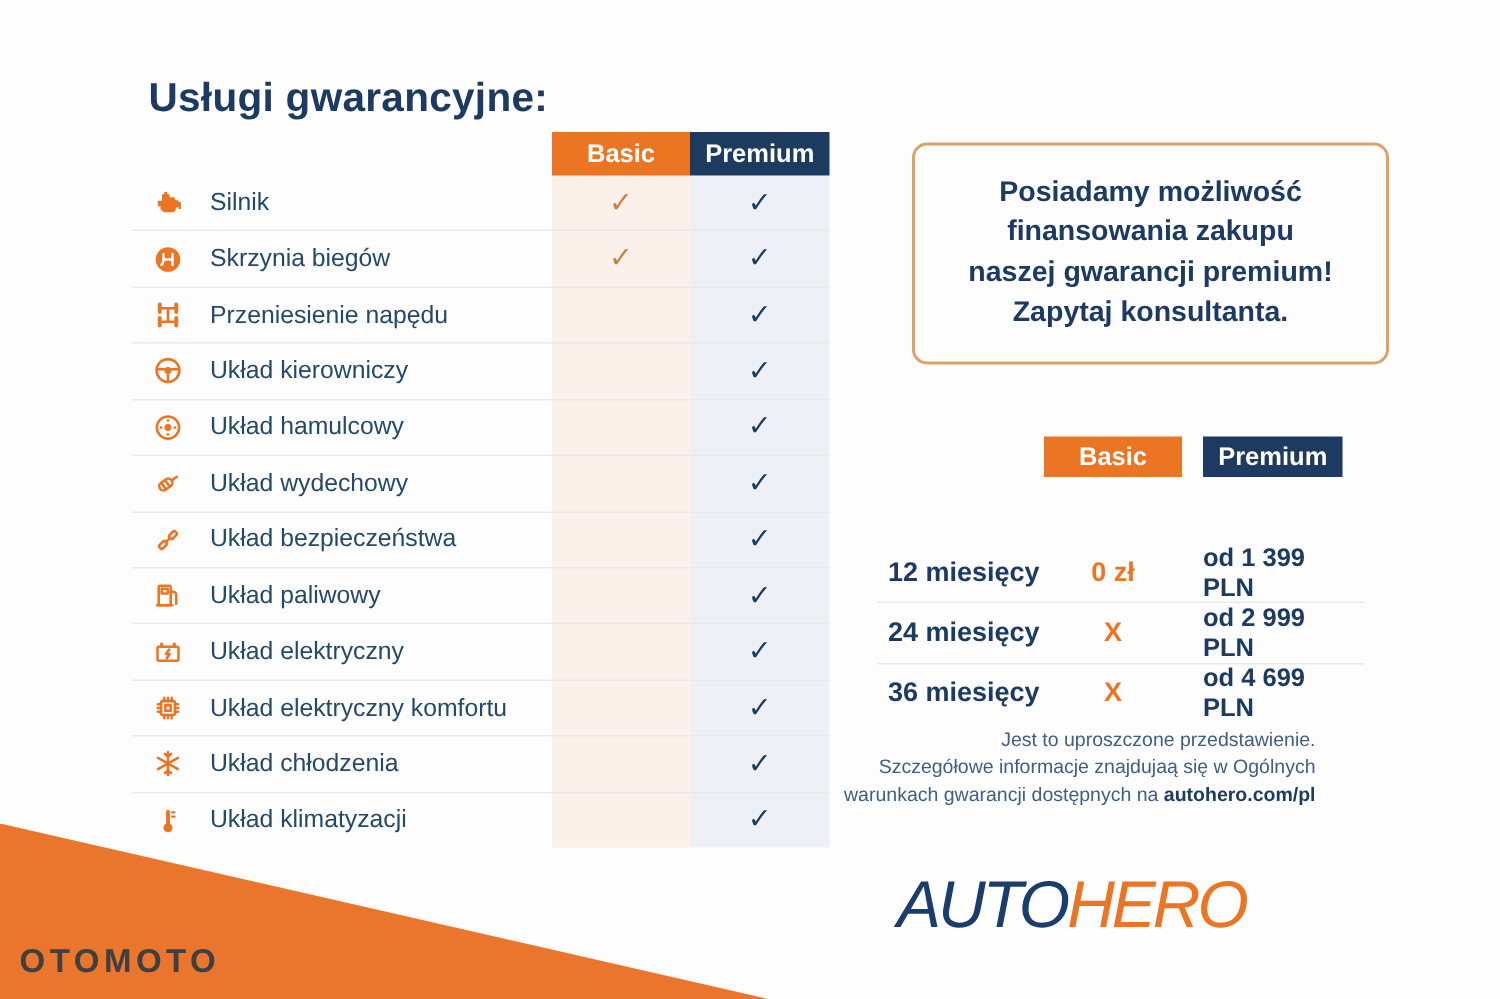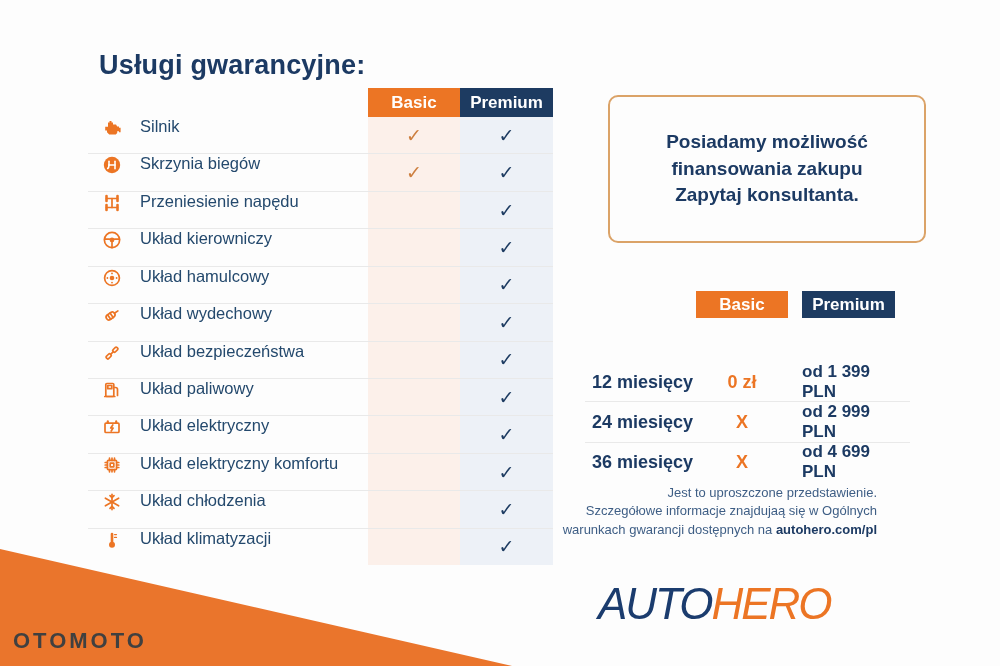--- a/index.html
+++ b/index.html
@@ -19,21 +19,21 @@
   .tint{position:absolute;top:117px;height:448px;}
   .tint-basic{left:368px;width:92px;background:var(--tint-basic);}
   .tint-premium{left:460px;width:93px;background:var(--tint-premium);}
   .colhead{position:absolute;height:29px;line-height:29px;text-align:center;color:#fff;
     font-weight:bold;font-size:17px;}
   .colhead-basic{left:368px;top:88px;width:92px;background:var(--orange);}
   .colhead-premium{left:460px;top:88px;width:93px;background:var(--navy);}
 
   #warranty-rows{position:absolute;left:88px;top:117px;width:465px;height:448px;
     display:flex;flex-direction:column;}
-  .w-row{flex:1;position:relative;display:flex;}
+  .w-row{flex:1;position:relative;display:flex;align-items:center;}
   .w-row:not(:last-child){border-bottom:1px solid var(--divider);}
   .w-icon{width:24px;height:22px;margin-left:12px;display:flex;align-items:center;justify-content:center;}
   .w-icon svg{display:block;}
   .w-label{margin-left:16px;font-size:16.5px;color:var(--label-navy);}
   .cell{position:absolute;top:0;height:100%;display:flex;align-items:center;justify-content:center;
     font-size:19px;font-weight:bold;}
   .cell-basic{left:280px;width:92px;color:var(--check-basic);}
   .cell-premium{left:372px;width:93px;color:var(--navy);}
 
   
@@ -267,20 +267,21 @@
         </span>
         <span class="w-label">Układ klimatyzacji</span>
         <span class="cell cell-basic"></span>
         <span class="cell cell-premium">✓</span>
       </div>
     </div>
 
   <div class="promo-box">
     <div>Posiadamy możliwość</div>
     <div>finansowania zakupu</div>
+    <div>naszej gwarancji premium!</div>
     <div>Zapytaj konsultanta.</div>
   </div>
 
   <div class="colhead phead-basic">Basic</div>
   <div class="colhead phead-premium">Premium</div>
   <div id="pricing-rows">
       <div class="p-row">
         <span class="p-period">12 miesięcy</span>
         <span class="p-basic">0 zł</span>
         <span class="p-premium">od 1 399 PLN</span>

